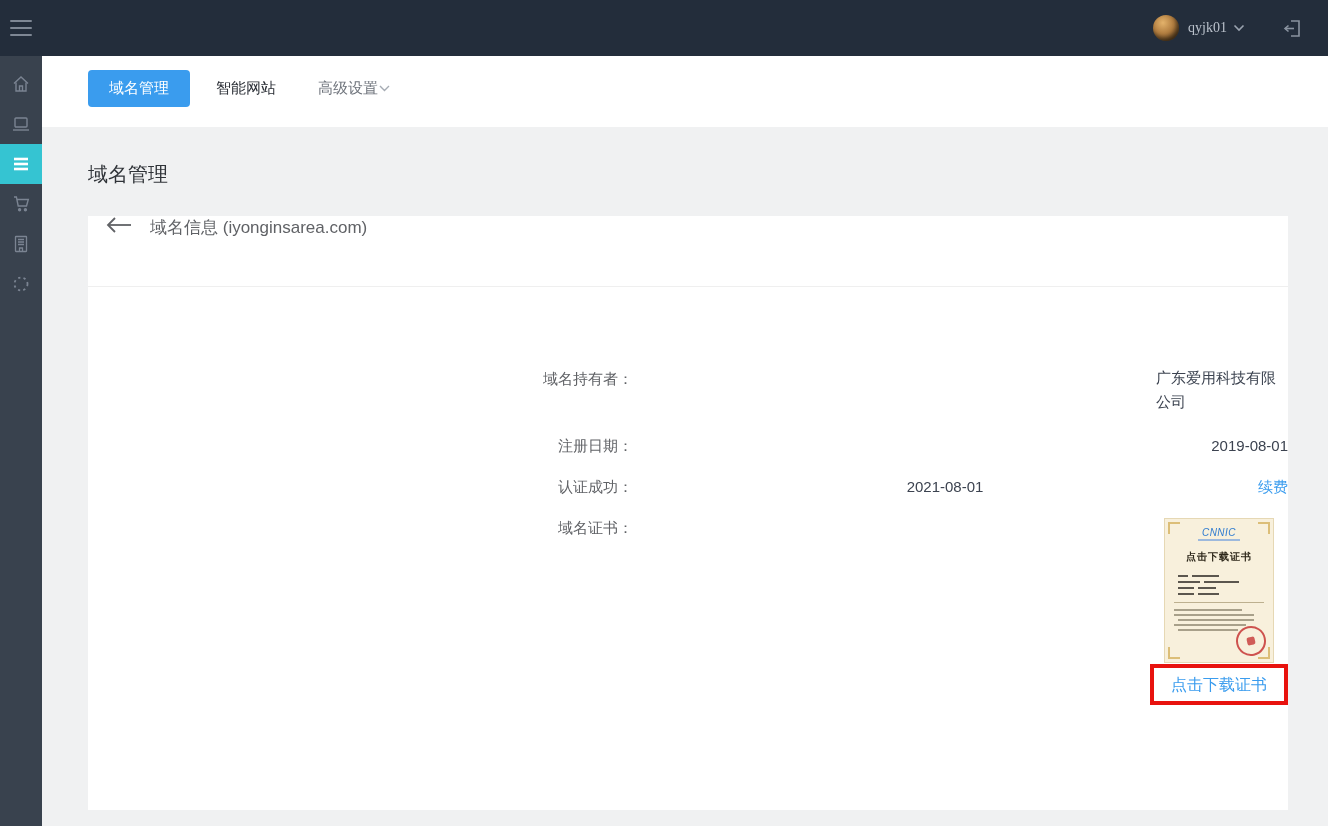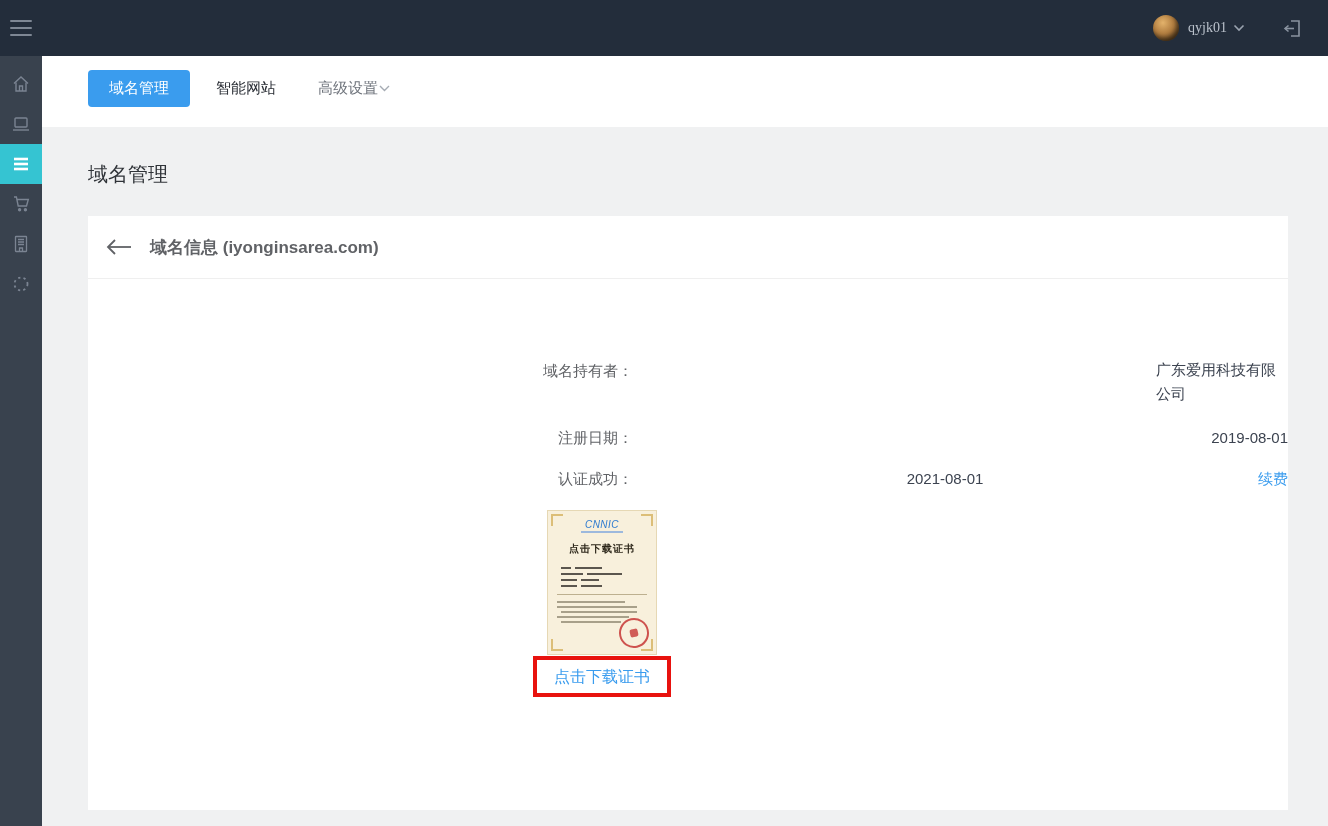--- a/index.html
+++ b/index.html
@@ -36,22 +36,22 @@
   .tab-primary { background:#3a9cee; color:#fff; font-size:15px; border:none;
     padding:9px 21px; border-radius:4px; cursor:pointer; }
   .tab-plain { font-size:15px; color:#2b2f36; margin-left:26px; cursor:pointer; }
   .tab-gray { font-size:15px; color:#6e737b; margin-left:42px; cursor:pointer;
     display:flex; align-items:center; gap:1px; }
 
   .content { height:705px; background:#f0f1f2; overflow:hidden; }
   .page-title { margin:34px 0 0 46px; font-size:20px; color:#2f3338; font-weight:400; }
 
   .card { margin:28px 40px 0 46px; width:1200px; height:594px; background:#ffffff; }
-  .card-header { height:63px; display:flex; align-items:center; padding-left:17px;
-    border-bottom:1px solid #efefef;font-weight:bold; }
+  .card-header { height:71px; display:flex; align-items:flex-start; padding-left:17px;
+    border-bottom:1px solid #efefef; }
   .back-arrow { cursor:pointer; display:flex; align-items:center; }
   .panel-title { margin-left:17px; font-size:17px; color:#606266; }
 
   .details { padding-top:82px; }
   .d-row { display:flex; margin:0 0 22px 452px; font-size:15px; line-height:19px;justify-content:space-between; }
   .d-label { width:93px; text-align:right; color:#606266; flex-shrink:0; }
   .d-val { margin-left:7px; color:#3c4350; }
 
   .holder-wrap { display:flex; margin-left:7px; }
   .holder-name { width:132px; color:#3c4350; line-height:24px; margin-top:-3px; }
@@ -200,20 +200,21 @@
           <span class="d-val">2019-08-01</span>
         </div>
 
         <div class="d-row">
           <span class="d-label">认证成功：</span>
           <span class="d-val">2021-08-01</span>
           <a class="link renew">续费</a>
         </div>
 
         <div class="d-row">
+          <span class="d-label">域名证书：</span>
           <div class="cert-col">
             <div class="cert">
               <span class="corner c-tl"></span>
               <span class="corner c-tr"></span>
               <span class="corner c-bl"></span>
               <span class="corner c-br"></span>
               <div class="cnnic">CNNIC</div>
               <div class="cnnic-sub"></div>
               <div class="cert-title">点击下载证书</div>
               <div class="cert-fields">

